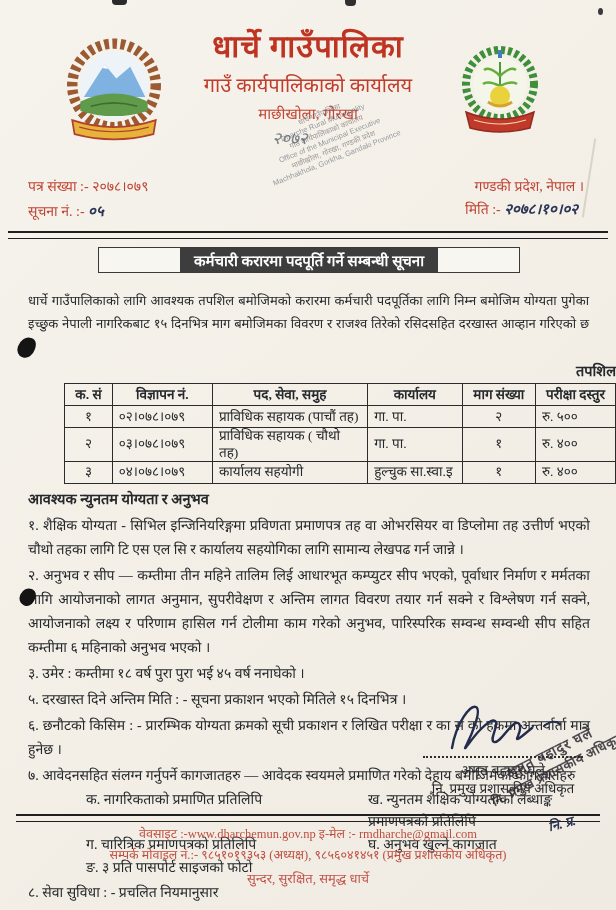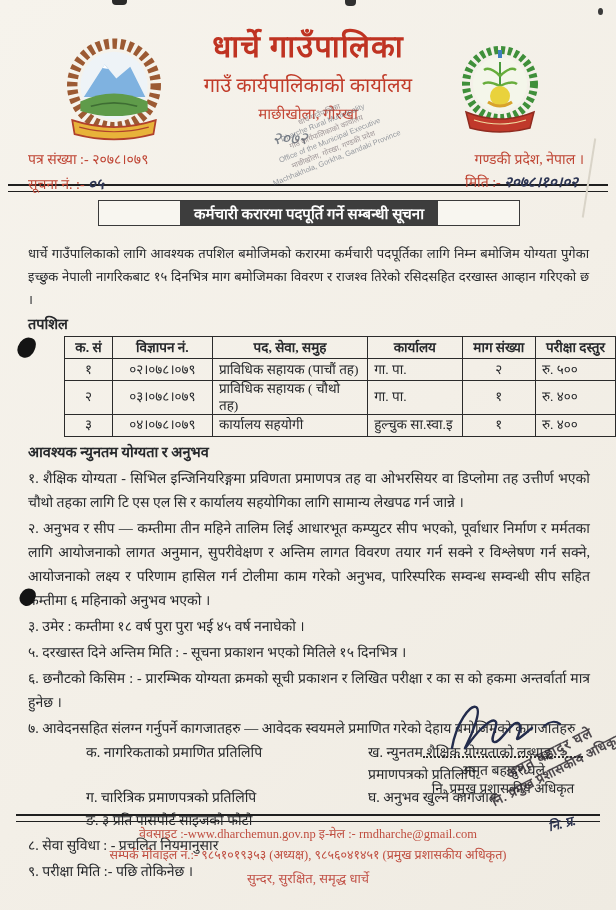--- a/index.html
+++ b/index.html
@@ -3,57 +3,57 @@
 <meta charset="utf-8">
 <style>
   html,body{margin:0;padding:0;background:#cfccc4;}
   .page{
     position:relative;width:616px;height:910px;margin:0 auto;
     background:linear-gradient(135deg,#f6f3ec 0%,#f3efe7 55%,#efebe2 100%);
     font-family:"Liberation Serif","DejaVu Serif",serif;
     color:#26282b;overflow:hidden;
   }
   
-  .header{position:relative;height:184px;}
+  .header{position:relative;height:231px;}
   .emblem{position:absolute;}
   .emblem-left{left:56px;top:32px;width:116px;height:116px;}
   .emblem-right{left:450px;top:36px;width:100px;height:104px;}
   .head-center{text-align:center;padding-top:30px;}
   .muni-name{font-size:31px;font-weight:bold;color:#bf3322;letter-spacing:1px;line-height:1.1;}
   .office-name{font-size:20px;color:#c13c2a;margin-top:7px;}
   .addr{font-size:15px;color:#c34635;margin-top:5px;}
   .year-note{font-size:17px;color:#7a8088;margin-top:3px;transform:translateX(-18px);font-style:italic;}
-  .meta{position:absolute;font-size:14px;color:#bf4433;white-space:nowrap;}
+  .meta{position:absolute;font-size:14px;color:#bf4433;white-space:nowrap;margin-top:27px;}
   .meta .hand{color:#2c3553;font-style:italic;font-weight:bold;font-size:15px;}
   .m-letter{left:28px;top:149px;}
   .m-notice{left:28px;top:173px;}
   .m-prov{right:32px;top:149px;}
   .m-date{right:38px;top:171px;}
   .hstamp{
     position:absolute;left:228px;top:108px;width:200px;text-align:center;
     transform:rotate(-22deg);opacity:.62;pointer-events:none;
   }
   .hstamp div{font-size:7.5px;line-height:1.25;color:#5c6472;font-family:"Liberation Sans",sans-serif;}
   .hstamp div:nth-child(odd){color:#6b5f66;}
   
   .double-rule{height:5px;border-top:2.5px solid #1f1f1f;border-bottom:1.5px solid #1f1f1f;margin:0 8px;}
   .bottom-rule{position:absolute;left:8px;right:8px;top:814px;}
   
   .title-box{display:flex;margin:8px 96px 16px 98px;border:1.6px solid #3a3a3a;align-items:stretch;}
   .title-side{flex:1;background:#f8f6f0;}
   .title-band{background:#3d3d3d;color:#fdfdfd;font-weight:bold;font-size:15px;padding:2px 14px;white-space:nowrap;}
   
   .intro{margin:7px 27px 0 28px;font-size:13px;line-height:1.78;text-align:justify;}
-  .tapasil{margin:2px 0 0 28px;font-size:14.5px;font-weight:bold;}
+  .tapasil{margin:2px 0 0 28px;font-size:14.5px;font-weight:bold;text-align:right;}
   
   table.jobs{border-collapse:collapse;margin:3px 0 0 64px;font-size:13.5px;}
   table.jobs th,table.jobs td{border:1.4px solid #2b2b2b;padding:0 6px;height:21px;line-height:1.2;}
   table.jobs th{font-weight:bold;text-align:center;white-space:nowrap;}
   .c-sn{width:38px;text-align:center;}
-  .c-ad{width:100px;text-align:center;}
+  .c-ad{width:100px;text-align:left;}
   .c-post{width:168px;}
   .c-off{width:96px;}
   .c-num{width:64px;text-align:center;}
   .c-fee{width:70px;}
   
   .quals{margin:3px 26px 0 28px;font-size:14px;line-height:1.72;}
   .quals .q-head{font-weight:bold;font-size:14.5px;}
   .q-item{text-align:justify;margin-top:2px;}
   .docs{display:grid;grid-template-columns:268px 1fr;margin:0 0 0 58px;column-gap:14px;}
   .docs div{line-height:1.62;}

